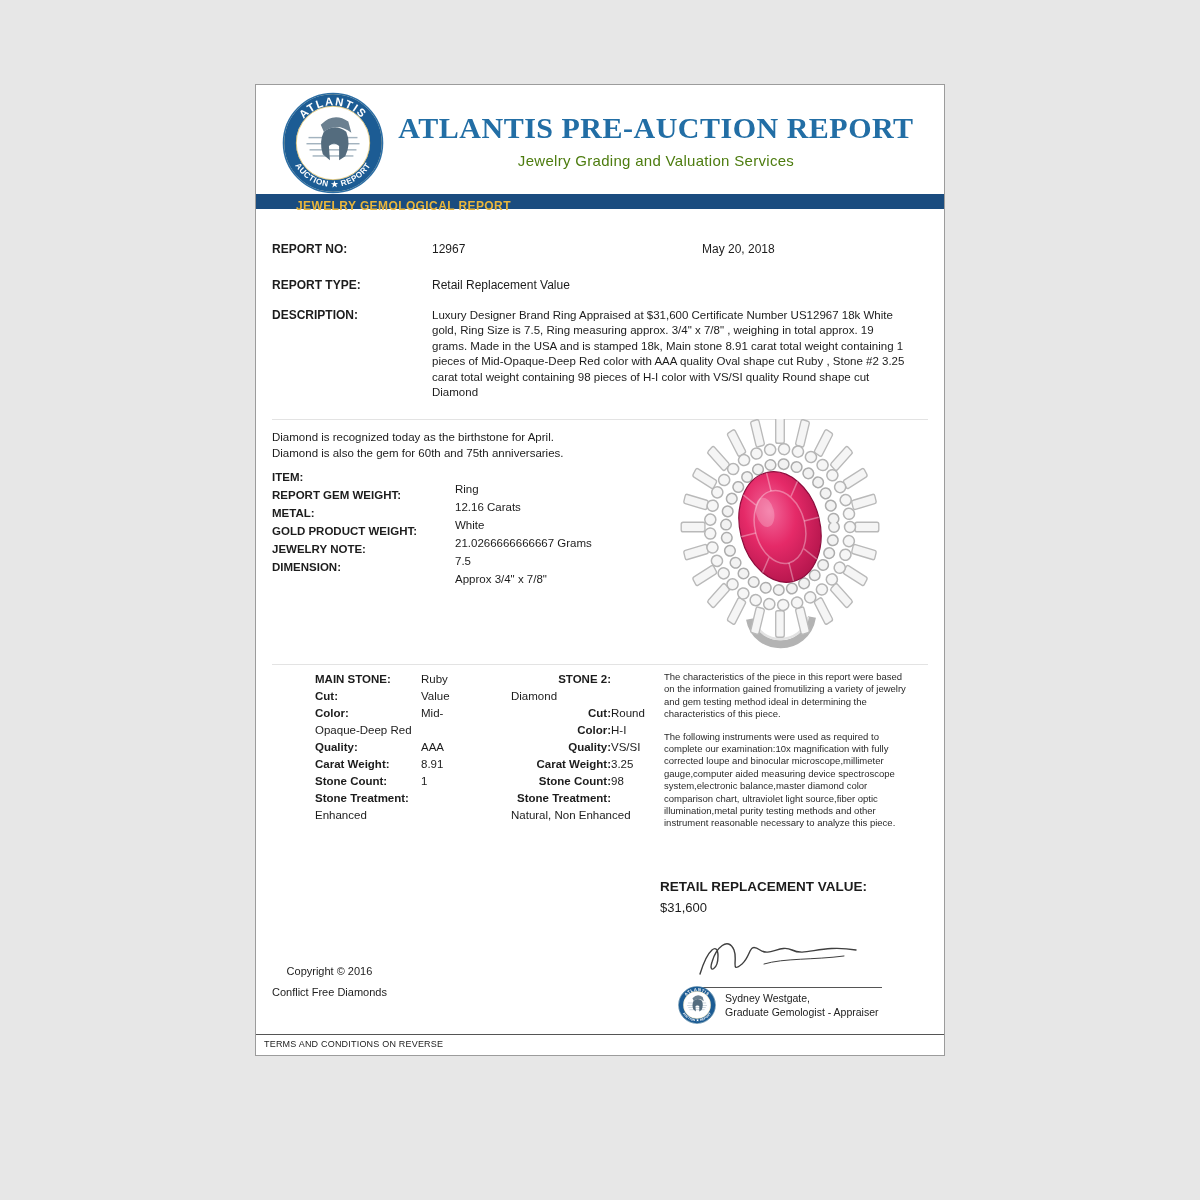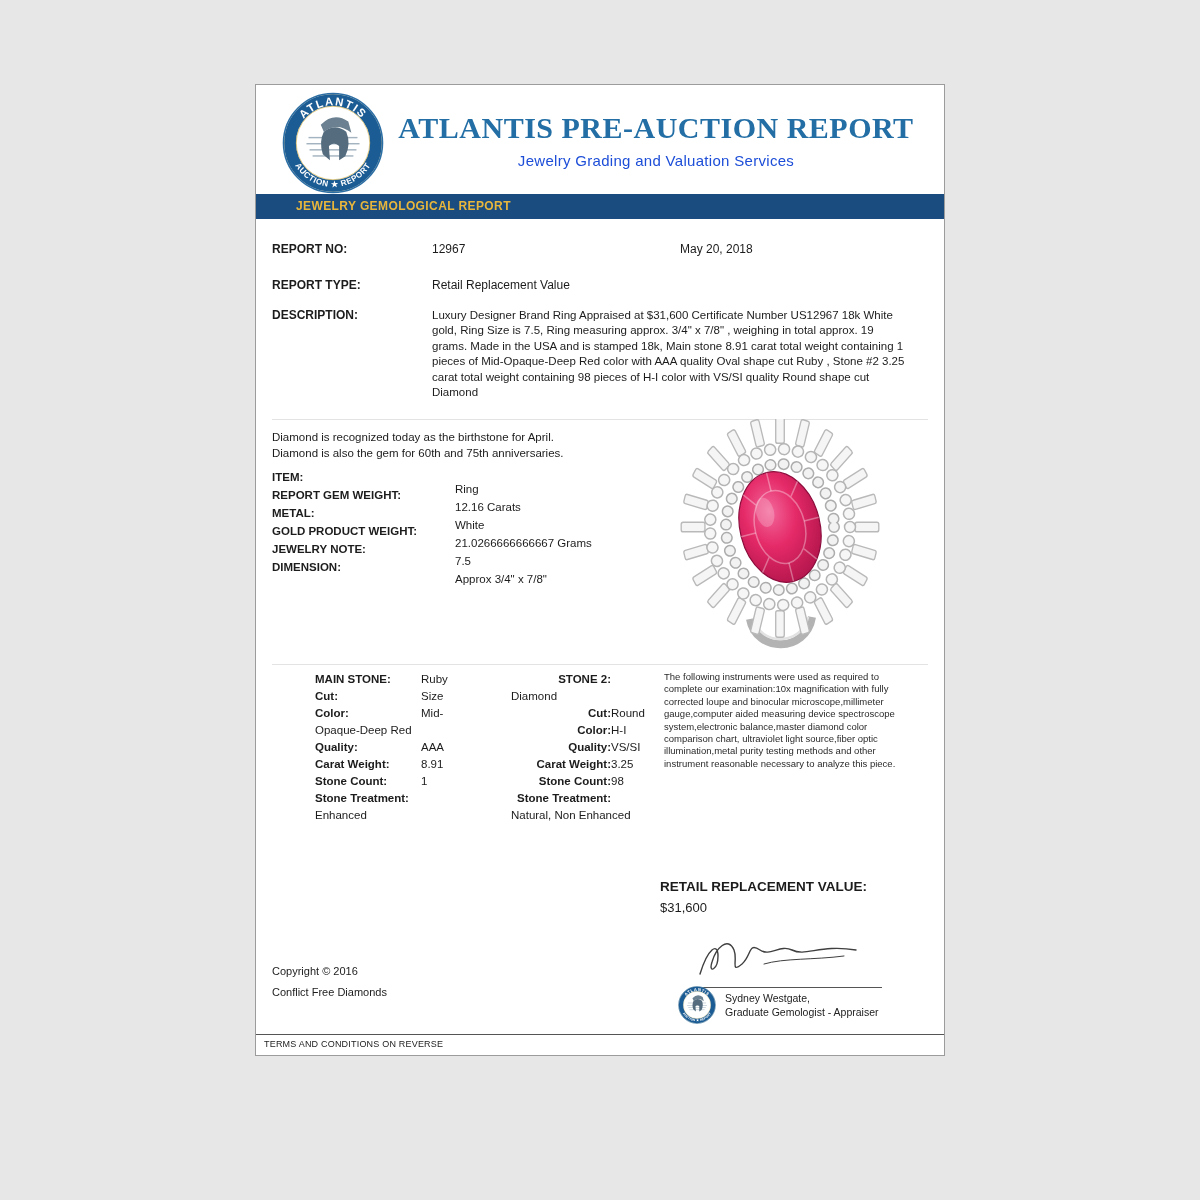--- a/index.html
+++ b/index.html
@@ -6,28 +6,28 @@
   html,body { width:1200px; height:1200px; }
   body { background:#e7e7e7; font-family:"Liberation Sans", sans-serif; color:#1c1c1c; position:relative; }
 
   .card { position:absolute; left:255px; top:84px; width:690px; height:972px; background:#ffffff; border:1px solid #9c9c9c; }
 
   .logo-wrap { position:absolute; left:26px; top:7px; width:102px; height:102px; }
   .logo-wrap svg { width:100%; height:100%; }
 
   .title-block { position:absolute; left:135px; top:26px; width:530px; text-align:center; }
   .main-title { font-family:"Liberation Serif", serif; font-size:30px; font-weight:bold; color:#226ea5; letter-spacing:0.5px; white-space:nowrap; }
-  .subtitle { margin-top:7px; font-size:15px; color:#1d4ed8; letter-spacing:0.3px; }
-
-  .banner { position:absolute; left:0; top:109px; width:100%; height:25px; background:#1a4c7f; color:#e9b63c; font-size:12px; font-weight:bold; line-height:25px; padding-left:40px; letter-spacing:0.4px; }
+  .subtitle { margin-top:7px; font-size:15px; color:#4d7c0f; letter-spacing:0.3px; }
+
+  .banner { position:absolute; left:0; top:109px; width:100%; height:15px; background:#1a4c7f; color:#e9b63c; font-size:12px; font-weight:bold; line-height:25px; padding-left:40px; letter-spacing:0.4px; }
 
   .row { position:absolute; left:16px; right:16px; font-size:12px; }
   .row .lbl { font-weight:bold; }
   .row .val { position:absolute; left:160px; top:0; }
-  .row .date { position:absolute; left:408px; top:0; }
+  .row .date { position:absolute; left:430px; top:0; }
   .r1 { top:157px; } .r2 { top:193px; } .r3 { top:223px; }
   .desc-text { position:absolute; left:160px; top:0; width:474px; font-size:11.5px; line-height:15.4px; }
 
   .div-a { position:absolute; left:16px; right:16px; top:334px; border-top:1px solid #e3e3e3; }
   .div-b { position:absolute; left:16px; right:16px; top:579px; border-top:1px solid #e3e3e3; }
 
   .notes { position:absolute; left:16px; top:345px; font-size:11.5px; line-height:15.5px; }
 
   .item-fields { position:absolute; left:16px; top:386px; width:370px; }
   .item-row { position:relative; height:18px; font-size:11.5px; }
@@ -43,21 +43,21 @@
   .col3 p { margin-bottom:10px; }
   .stone-row { font-size:11.5px; line-height:17px;padding-left:43px; }
   .stone-row .sl { display:inline-block; font-weight:bold; }
   .col1 .sl { min-width:106px; }
   .col2 .sl { min-width:100px;text-align:right; }
 
   .retail { position:absolute; left:404px; top:794px; }
   .retail .rl { font-size:13.5px; font-weight:bold; }
   .retail .rv { font-size:13px; margin-top:6px; }
 
-  .copyblock { position:absolute; left:16px; top:876px; font-size:11px; line-height:21px; }
+  .copyblock { position:absolute; left:16px; top:876px; font-size:11px; line-height:21px;text-align:center; }
 
   .sig { position:absolute; left:420px; top:845px; width:245px; height:100px; }
   .sig-squiggle { position:absolute; left:18px; top:0; width:175px; height:56px; }
   .sig-line { position:absolute; left:24px; top:57px; width:182px; border-top:1px solid #555; }
   .sig-logo { position:absolute; left:2px; top:56px; width:38px; height:38px; }
   .sig-names { position:absolute; left:49px; top:61px; font-size:10.5px; line-height:14px; color:#222; }
 
   .terms { position:absolute; left:0; bottom:0; width:100%; height:21px; border-top:1px solid #555; padding:4px 12px 0 8px; font-size:9px; letter-spacing:0.2px; color:#222; }
 
   .hidden-defs { position:absolute; width:0; height:0; overflow:hidden; }
@@ -210,41 +210,42 @@
     </g>
   </svg>
 
   <div class="div-b"></div>
 
   <div class="stones">
     <div class="col1">
       <div class="stone-row">
         <span class="sl">MAIN STONE:</span><span>Ruby</span>
       </div>
-      <div class="stone-row"><span class="sl">Cut:</span><span>Size</span></div>
+      <div class="stone-row"><span class="sl">Cut:</span><span>Value</span></div>
       <div class="stone-row"><span class="sl">Color:</span><span>Mid-Opaque-Deep Red</span></div>
       <div class="stone-row"><span class="sl">Quality:</span><span>AAA</span></div>
       <div class="stone-row"><span class="sl">Carat Weight:</span><span>8.91</span></div>
       <div class="stone-row"><span class="sl">Stone Count:</span><span>1</span></div>
       <div class="stone-row"><span class="sl">Stone Treatment:</span><span>Enhanced</span></div>
     </div>
 
     <div class="col2">
       <div class="stone-row">
         <span class="sl">STONE 2:</span><span>Diamond</span>
       </div>
       <div class="stone-row"><span class="sl">Cut:</span><span>Round</span></div>
       <div class="stone-row"><span class="sl">Color:</span><span>H-I</span></div>
       <div class="stone-row"><span class="sl">Quality:</span><span>VS/SI</span></div>
       <div class="stone-row"><span class="sl">Carat Weight:</span><span>3.25</span></div>
       <div class="stone-row"><span class="sl">Stone Count:</span><span>98</span></div>
       <div class="stone-row"><span class="sl">Stone Treatment:</span><span>Natural, Non Enhanced</span></div>
     </div>
 
     <div class="col3">
+      <p>The characteristics of the piece in this report were based on the information gained fromutilizing a variety of jewelry and gem testing method ideal in determining the characteristics of this piece.</p>
       <p>The following instruments were used as required to complete our examination:10x magnification with fully corrected loupe and binocular microscope,millimeter gauge,computer aided measuring device spectroscope system,electronic balance,master diamond color comparison chart, ultraviolet light source,fiber optic illumination,metal purity testing methods and other instrument reasonable necessary to analyze this piece.</p>
     </div>
   </div>
 
   <div class="retail">
     <div class="rl">RETAIL REPLACEMENT VALUE:</div>
     <div class="rv">$31,600</div>
   </div>
 
   <div class="copyblock">

